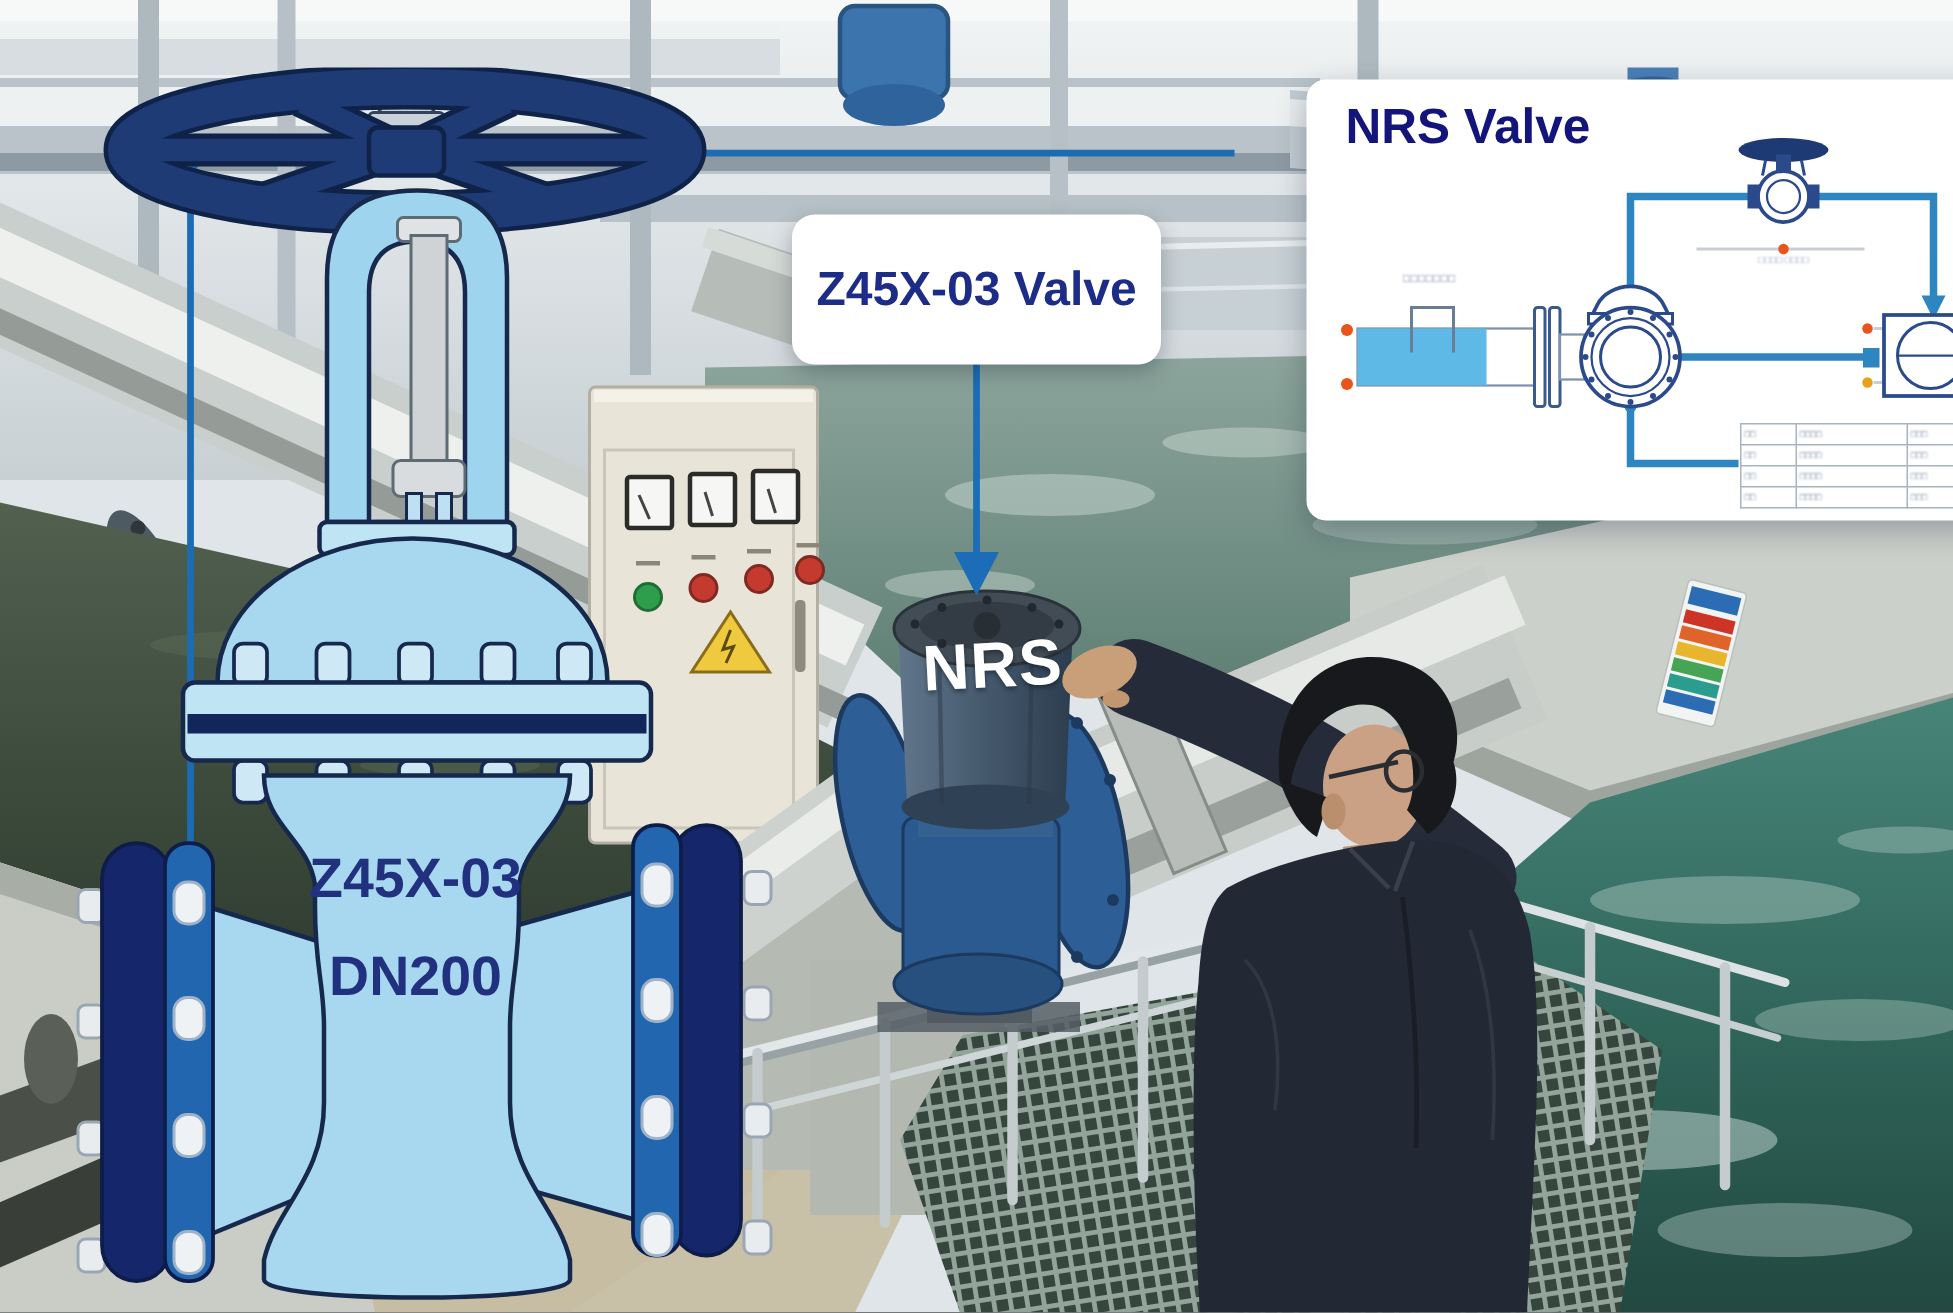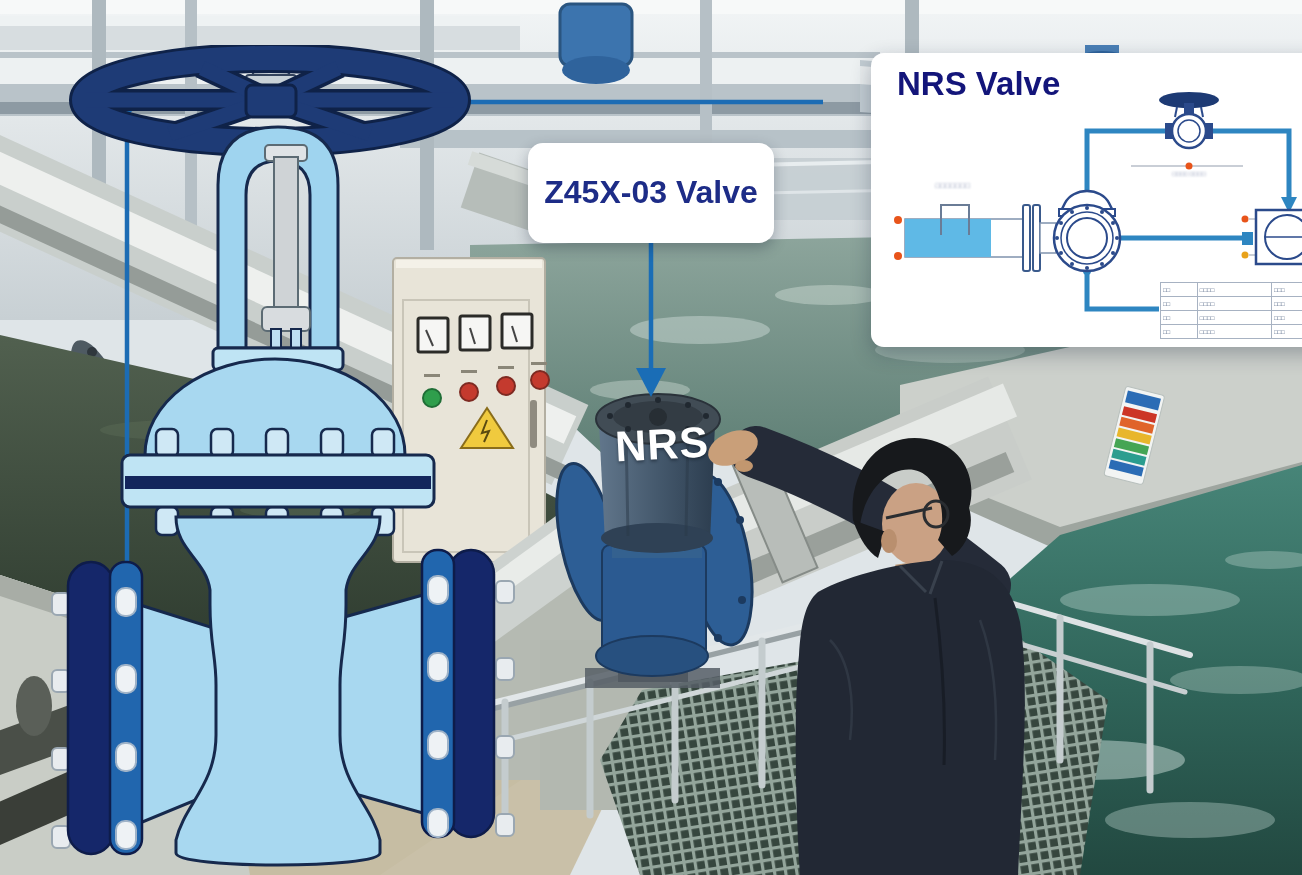--- a/index.html
+++ b/index.html
@@ -373,20 +373,22 @@
       <rect x="372" y="505" width="32" height="287" rx="15" fill="#2166ae" stroke="#0e1c4a" stroke-width="2.5"></rect>
       <g fill="#eef2f5" stroke="#9fb3c8" stroke-width="2">
         <rect x="378" y="531" width="20" height="28" rx="9"></rect>
           <rect x="378" y="608" width="20" height="28" rx="9"></rect>
         <rect x="378" y="686" width="20" height="28" rx="9"></rect>
           <rect x="378" y="764" width="20" height="28" rx="9"></rect>
       </g>
     </g>
   </svg>
 
+  <div class="abs valve-text" style="left:157px;top:565px">Z45X-03</div>
+  <div class="abs valve-text" style="left:157px;top:630px">DN200</div>
 
   <div class="abs callout">
     <span>Z45X-03 Valve</span>
   </div>
 
   <div class="abs panel">
     <div class="abs panel-title">NRS Valve</div>
 
     <svg class="abs" width="464" height="294" viewBox="0 0 464 294" style="left:0;top:0">
 

